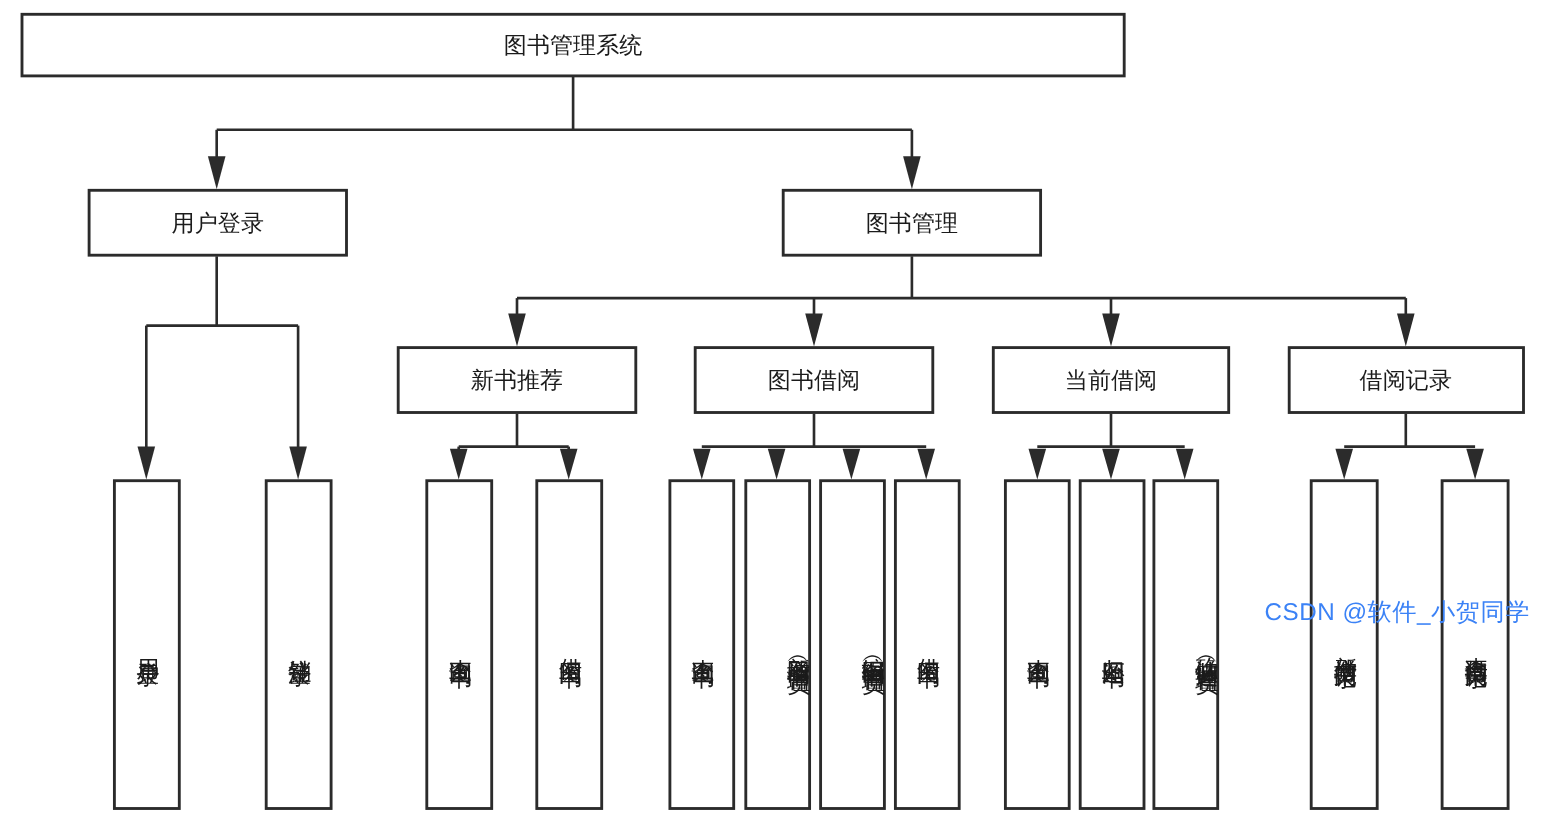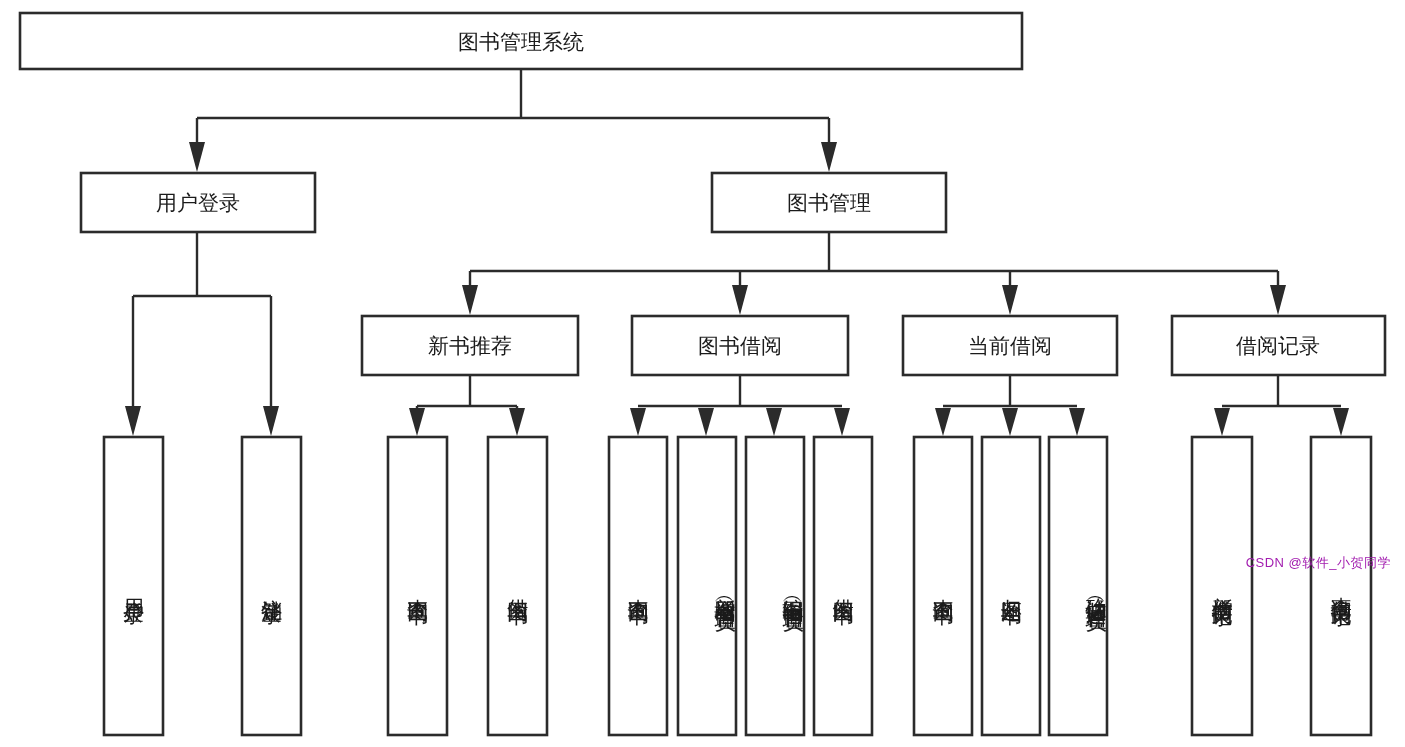--- a/index.html
+++ b/index.html
@@ -62,22 +62,22 @@
     align-items: center;
     justify-content: center;
     white-space: nowrap;
     user-select: none;
   }
   .watermark {
     position: absolute;
     right: 14px;
     bottom: 5px;
     font-family: "Liberation Sans", "DejaVu Sans", sans-serif;
-    font-size: 13px;
-    color: #a21caf;
+    font-size: 22px;
+    color: #3b82f6;
     letter-spacing: 0.5px;
     white-space: nowrap;
   }
 </style>
 </head>
 <body>
 
 <div id="diagram-root">
 
   <svg class="canvas" viewBox="0 0 1405 747">

